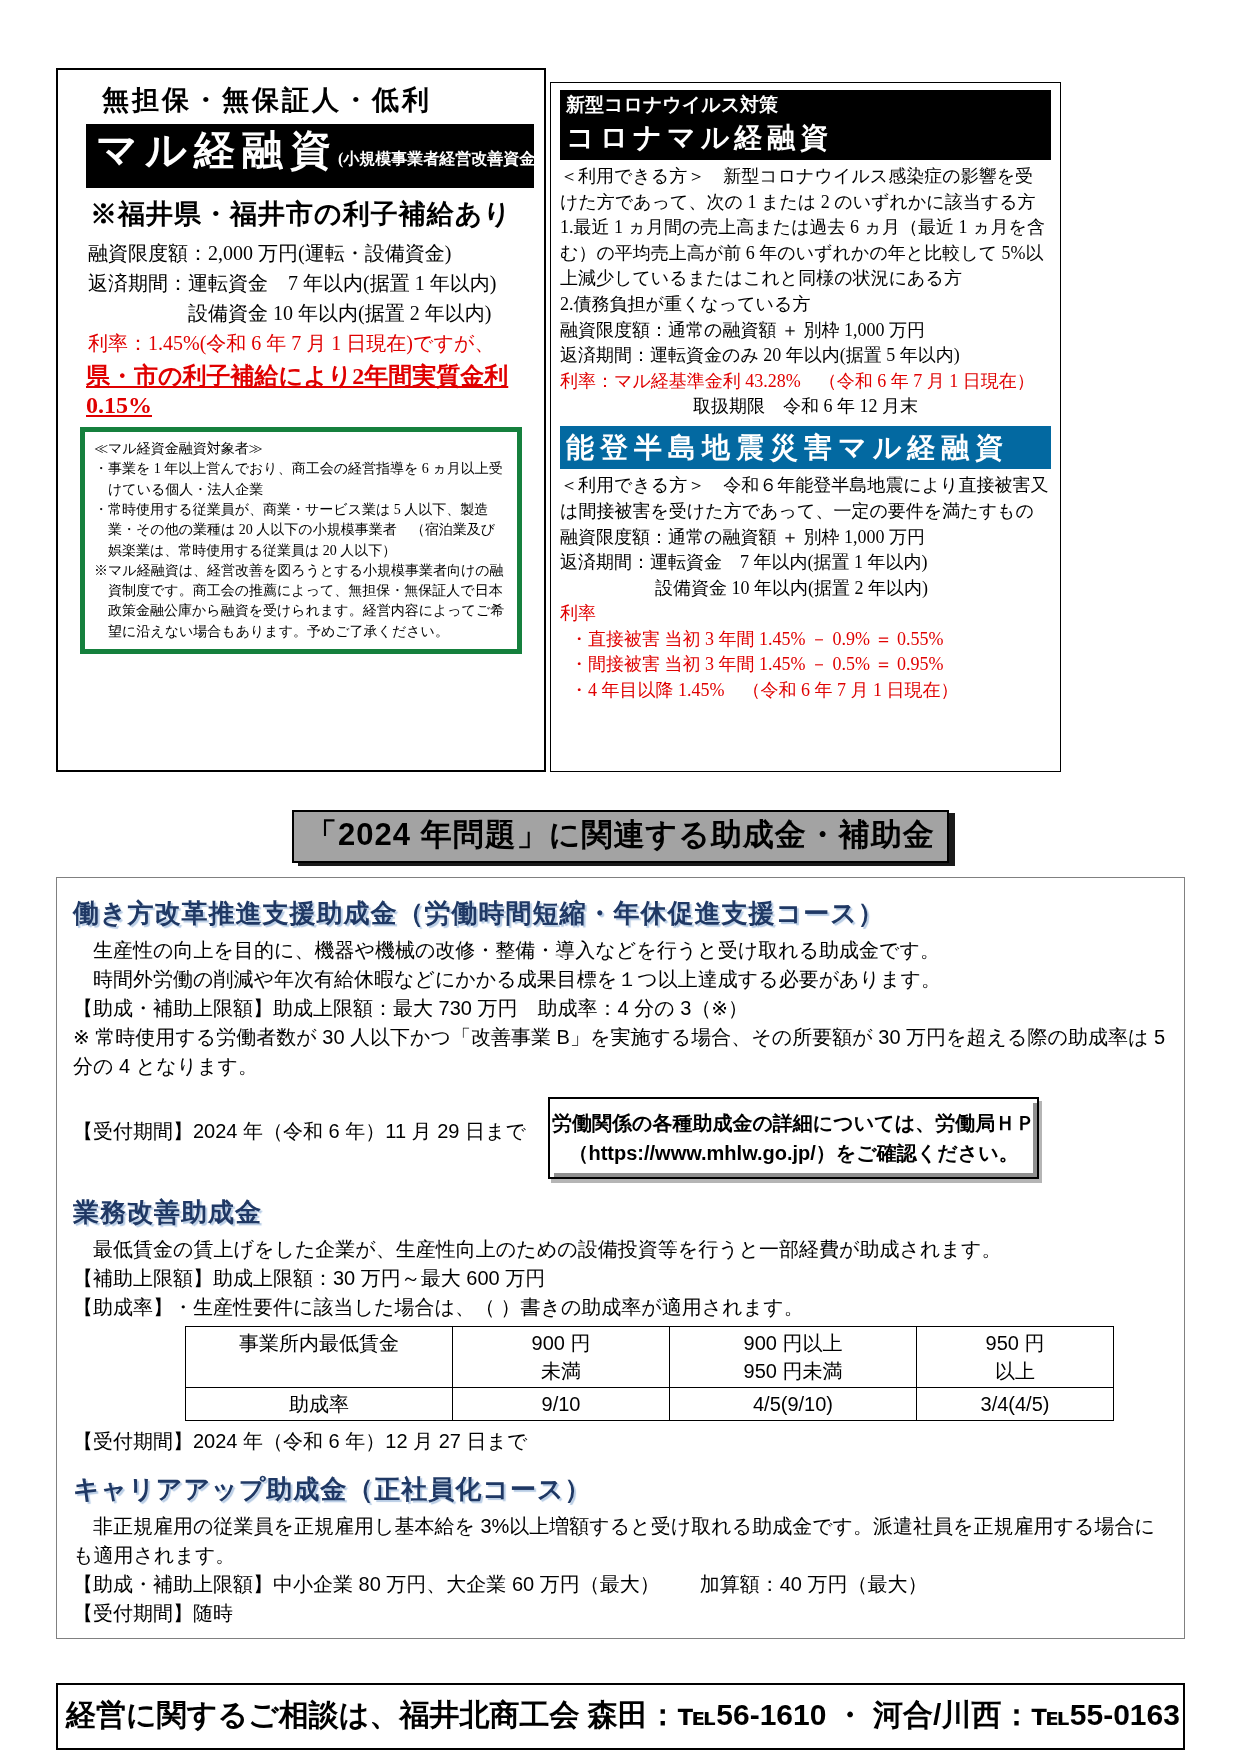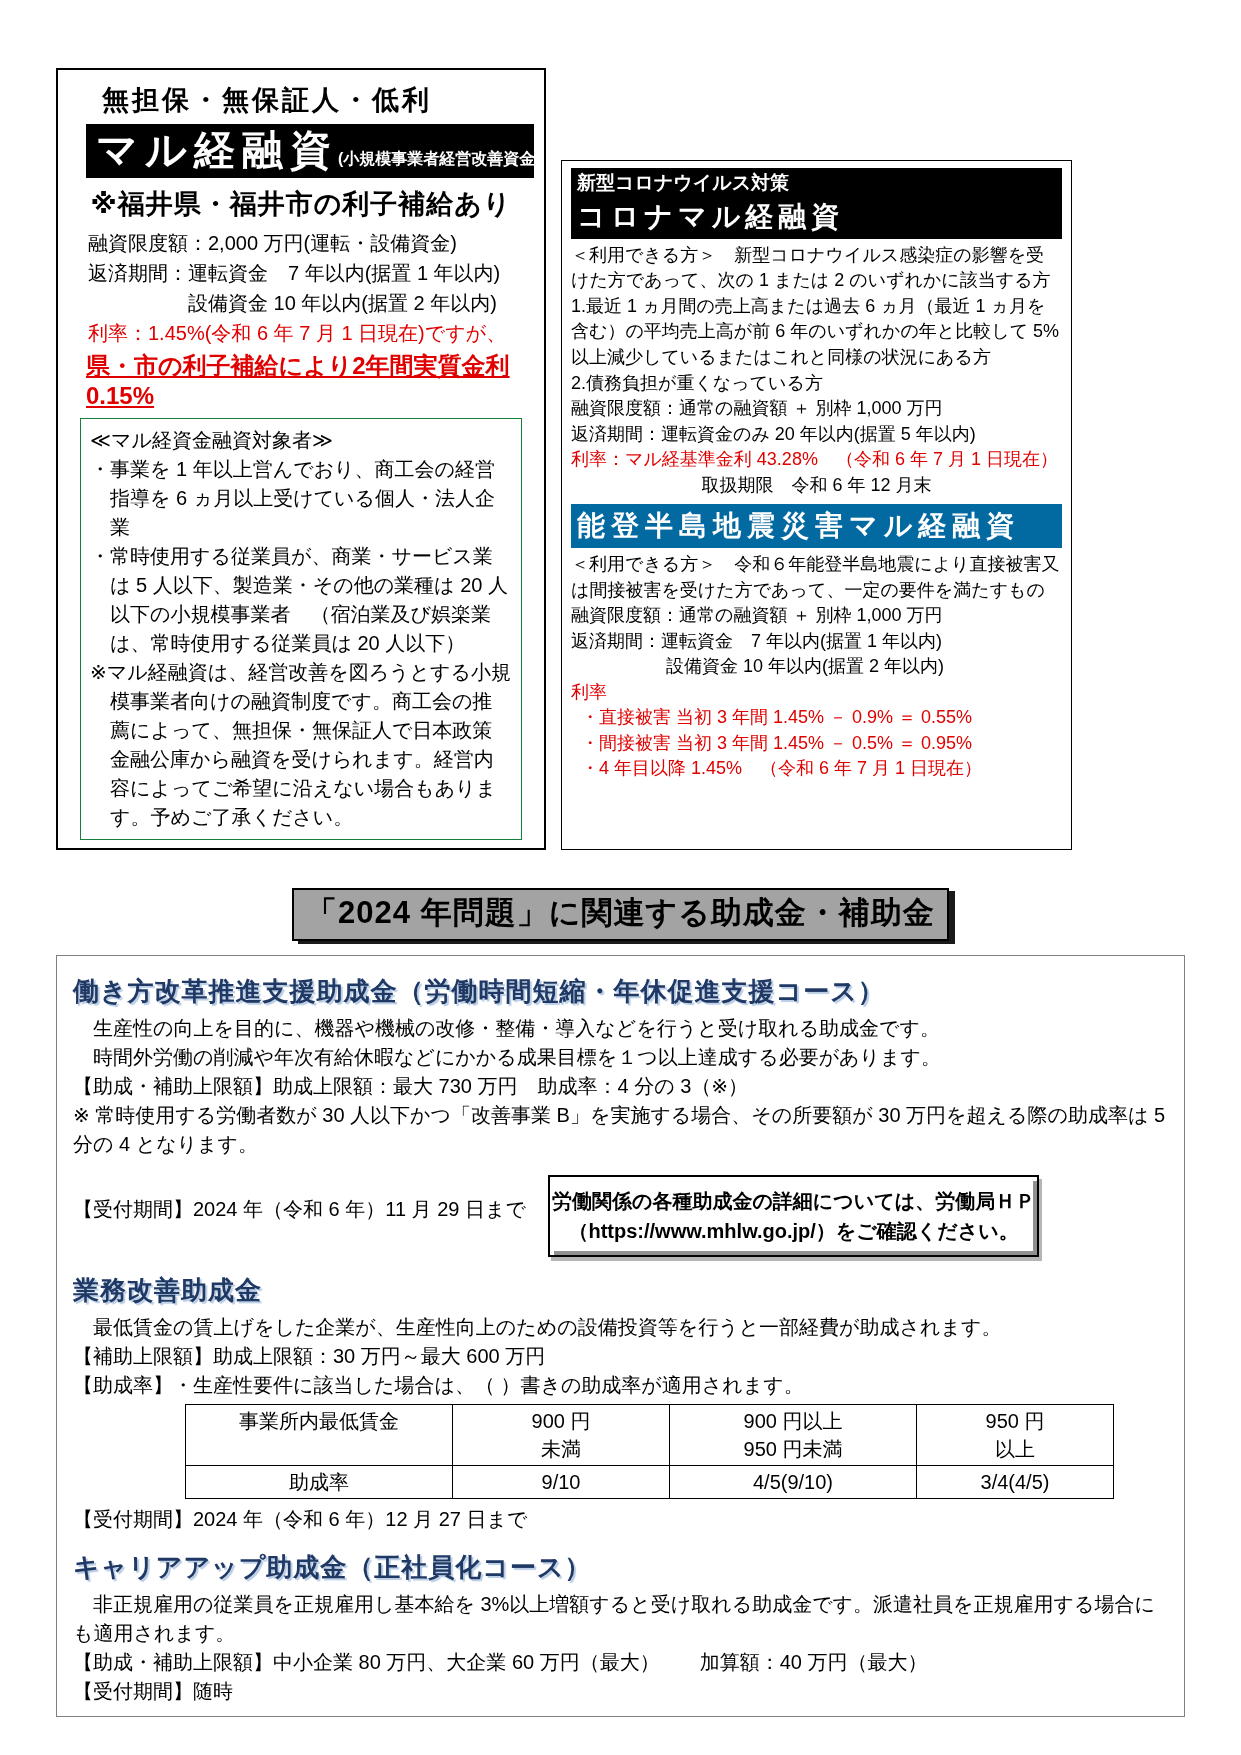--- a/index.html
+++ b/index.html
@@ -3,32 +3,32 @@
 <meta charset="utf-8">
 <style>
   html,body{margin:0;padding:0;background:#fff;}
   body{
     width:1241px;height:1755px;overflow:hidden;color:#000;
     font-family:"Liberation Sans","DejaVu Sans",sans-serif;
   }
   .page{padding:68px 56px 0 56px;box-sizing:border-box;}
 
   
-  .top{display:flex;align-items:flex-end;gap:15px;}
+  .top{display:flex;align-items:center;gap:4px;font-family:Liberation Serif, serif;}
   .box-left{width:490px;min-height:704px;border:2px solid #000;box-sizing:border-box;padding:10px 8px 8px 8px;}
   .tagline{font-size:27px;font-weight:bold;letter-spacing:3px;margin:2px 0 6px 36px;}
-  .title-bar{background:#000;color:#fff;margin:0 2px 8px 20px;padding:5px 4px 6px 10px;display:flex;align-items:baseline;white-space:nowrap;}
+  .title-bar{background:#000;color:#fff;margin:0 2px 8px 20px;padding:5px 4px 16px 10px;display:flex;align-items:baseline;white-space:nowrap;}
   .title-main{font-size:41px;font-weight:bold;letter-spacing:7px;line-height:1.05;}
   .title-sub{font-size:16px;font-weight:bold;}
   .subsidy-note{font-size:27px;font-weight:bold;text-align:center;margin:2px 0 6px 0;letter-spacing:1px;}
   .lb-body{font-size:20px;line-height:1.5;margin:0 6px 0 22px;}
   .lb-indent{padding-left:100px;}
   .red{color:#e00000;}
   .rate-highlight{color:#e00000;font-weight:bold;font-size:24px;text-decoration:underline;margin:2px 6px 8px 20px;}
-  .eligibility-box{border:1px solid #15803d;margin:4px 14px 0 14px;padding:7px 9px;font-size:20px;line-height:1.45;}
+  .eligibility-box{border:5px solid #15803d;margin:4px 14px 0 14px;padding:7px 9px;font-size:14px;line-height:1.45;}
   .hang{padding-left:1em;text-indent:-1em;}
 
   .box-right{width:511px;min-height:690px;border:1px solid #000;box-sizing:border-box;margin-top:13px;padding:7px 9px;font-size:18px;line-height:1.42;}
   .bar{background:#000;color:#fff;display:flex;align-items:baseline;padding:2px 6px;margin-bottom:4px;white-space:nowrap;flex-direction:column;}
   .bar-small{font-size:19px;font-weight:bold;margin-right:9px;}
   .bar-large{font-size:28px;font-weight:bold;letter-spacing:5px;}
   .noto-bar{background:#0369a1;color:#fff;font-size:28px;font-weight:bold;letter-spacing:6px;padding:2px 6px;margin:6px 0 4px 0;white-space:nowrap;}
   .rb-indent{padding-left:95px;}
   .center{text-align:center;}
   .rate-item{padding-left:10px;}

